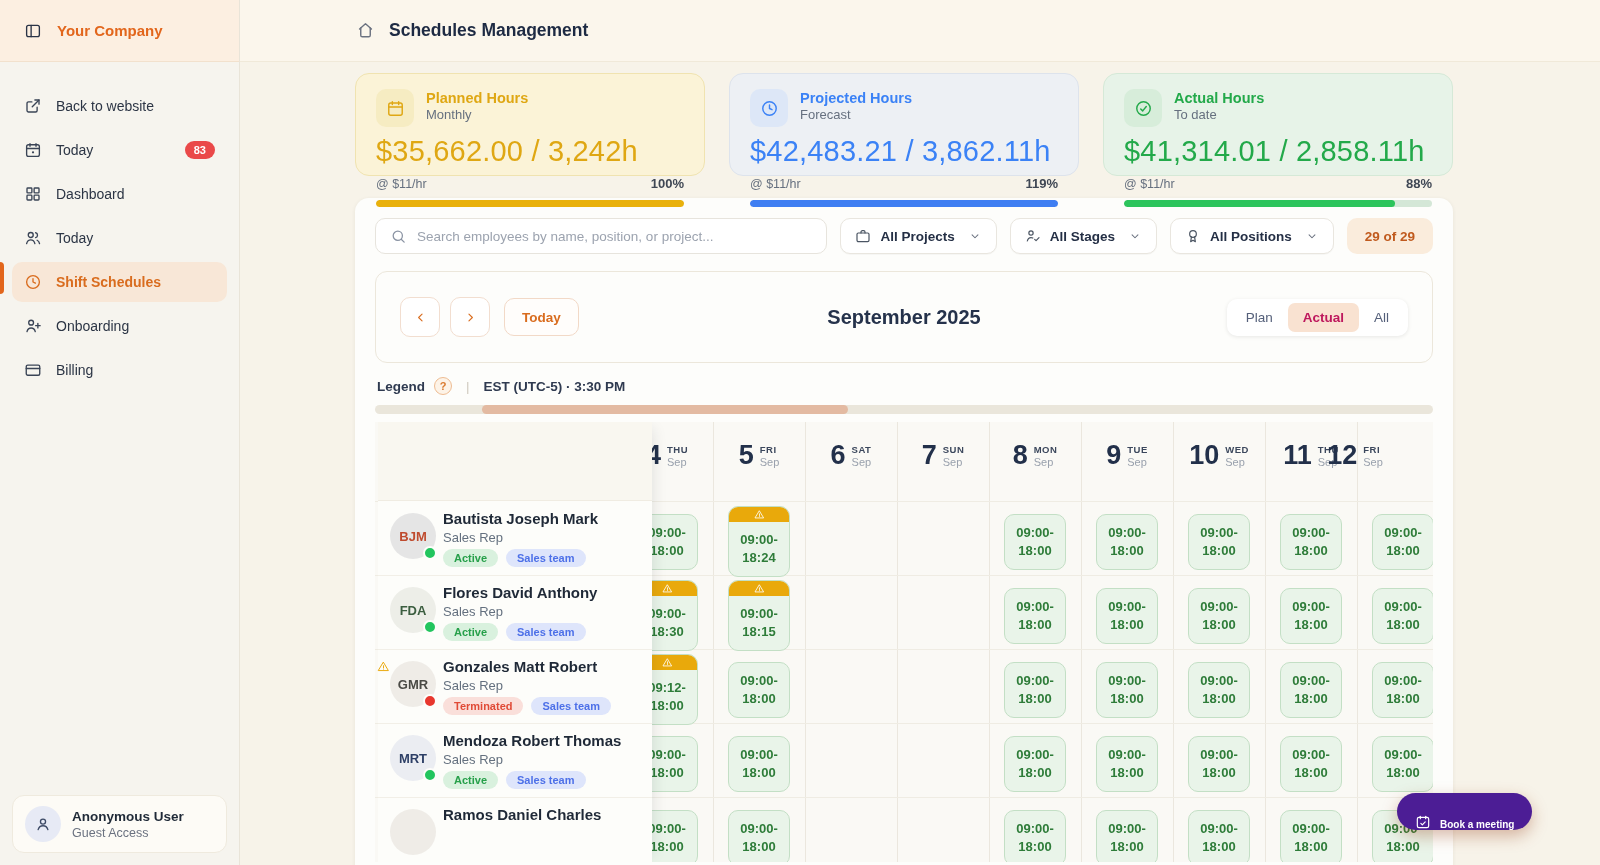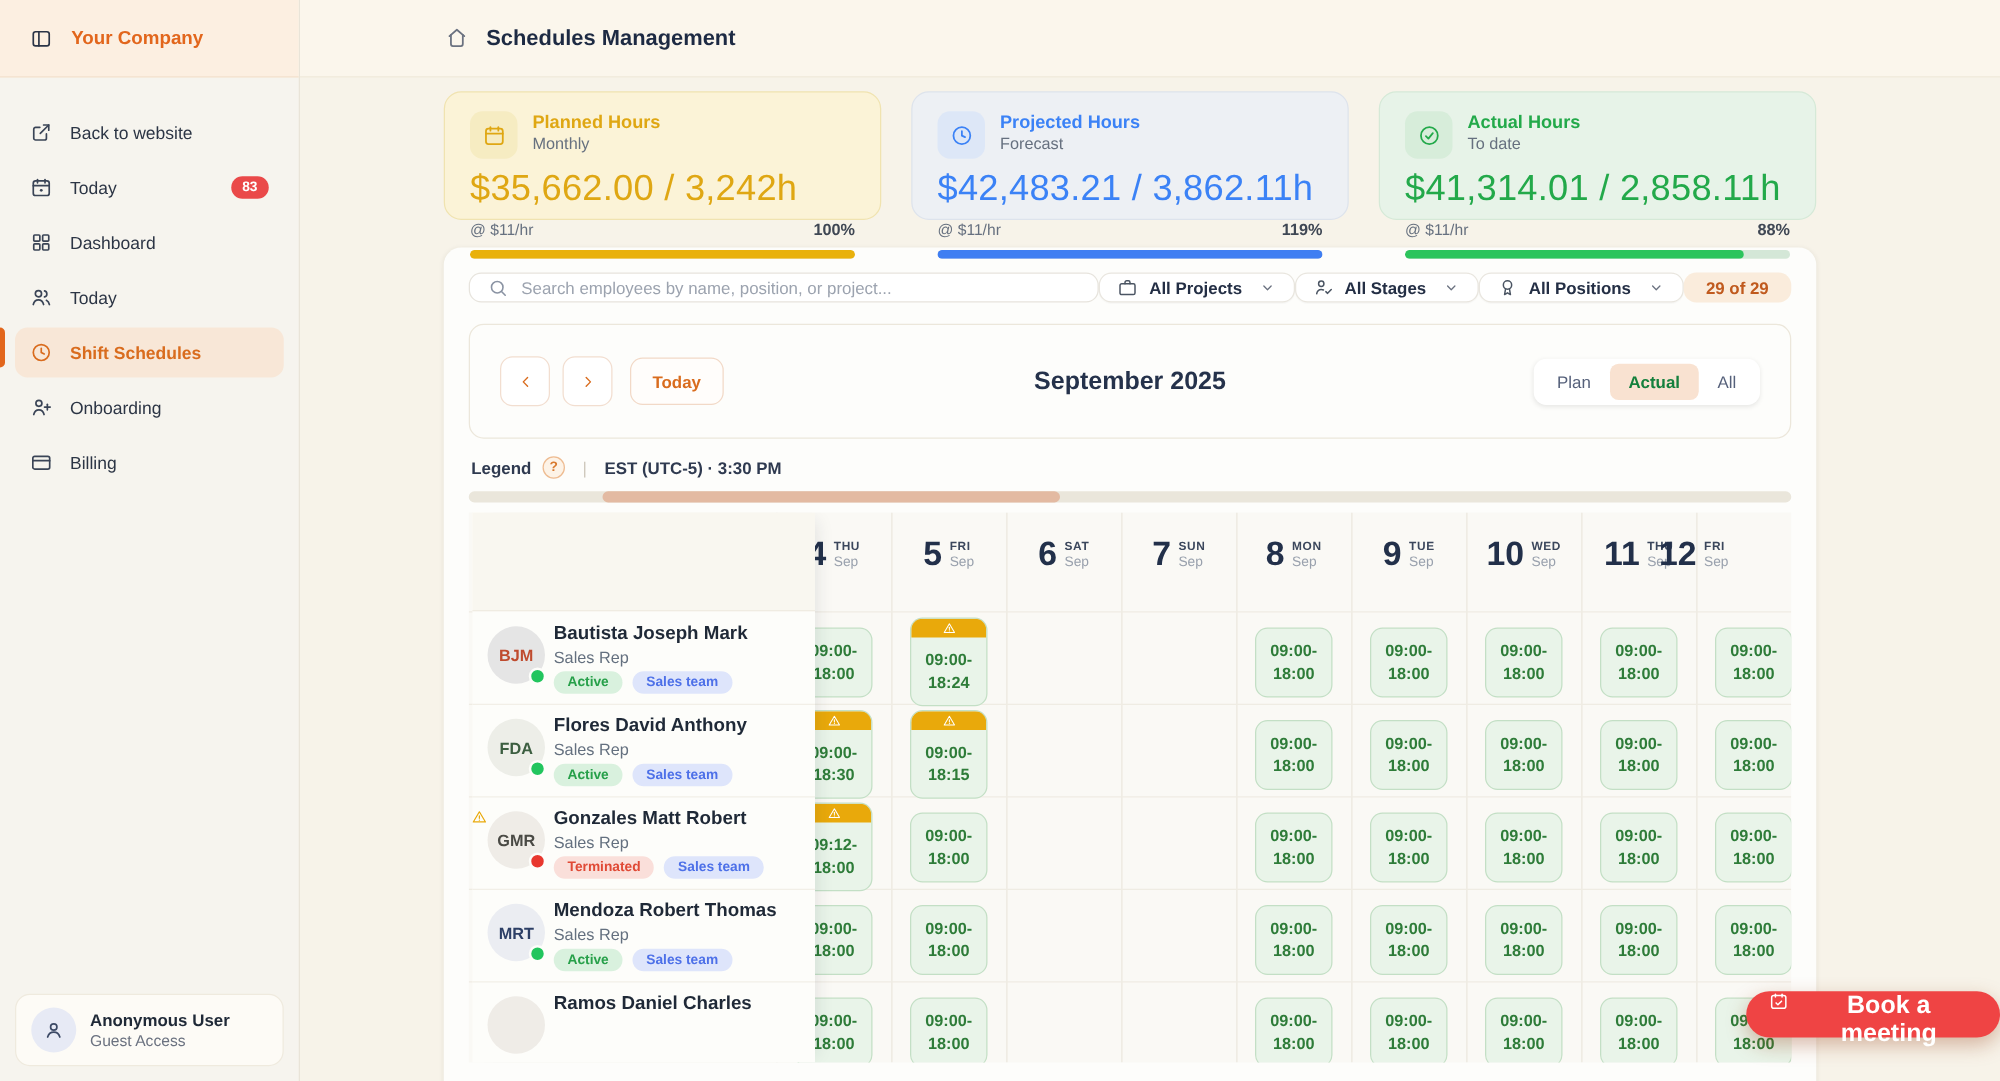--- a/index.html
+++ b/index.html
@@ -43,39 +43,39 @@
   .stat-value { font-size:29px; font-weight:normal; margin-top:8px; letter-spacing:.2px; }
   .stat-meta { display:flex; justify-content:space-between; align-items:center; margin-top:8px; }
   .stat-rate { font-size:12.5px; color:#66707f; }
   .stat-pct { font-size:13px; font-weight:600; color:#3f4754; }
   .stat-track { height:7px; border-radius:4px; margin-top:9px; overflow:hidden; }
   .stat-fill { height:100%; border-radius:4px; }
 
   
   .panel { width:1098px; height:700px; background:#fdfdfb; border-radius:14px; box-shadow:0 1px 4px rgba(40,40,30,.07); padding:20px; }
 
-  .filter-row { display:flex; gap:0; height:24px; margin-bottom:17px; }
+  .filter-row { display:flex; gap:13px; height:36px; margin-bottom:17px; }
   .search-box { flex:1; display:flex; align-items:center; gap:10px; background:#fff; border:1px solid #e7e4dd; border-radius:10px; padding:0 14px; }
   .search-box .icon { color:#8a93a3; width:17px; height:17px; }
   .search-box input { flex:1; border:none; outline:none; background:transparent; font-size:13.5px; color:#333; font-family:"Liberation Sans", sans-serif; }
   .search-box input::placeholder { color:#9ca3af; }
   .filter-btn { display:flex; align-items:center; gap:9px; padding:0 14px; background:#fff; border:1px solid #e9e6df; border-radius:10px; font-size:13.5px; font-weight:600; color:#242f45; box-shadow:0 1px 1px rgba(0,0,0,.03); cursor:pointer; }
   .filter-btn .f-icon { color:#4b5563; width:16px; height:16px; }
   .filter-btn .chev { color:#6b7280; width:14px; height:14px; margin-left:4px; }
   .count-pill { display:flex; align-items:center; justify-content:center; padding:0 18px; background:#faecdc; color:#c05a1e; border-radius:10px; font-size:13.5px; font-weight:bold; }
 
   
   .cal-nav { position:relative; height:92px; border:1px solid #ece7db; border-radius:12px; display:flex; align-items:center; padding:0 24px; margin-bottom:12px; }
   .nav-btn { width:40px; height:40px; border-radius:10px; border:1px solid #f2ded0; background:#fff; color:#d96c1e; display:flex; align-items:center; justify-content:center; margin-right:10px; cursor:pointer; }
   .nav-btn .icon { width:15px; height:15px; stroke-width:2; }
   .today-btn { height:38px; padding:0 17px; margin-left:4px; border-radius:10px; border:1px solid #f2d9c7; background:#fffdfb; color:#d96c1e; font-size:13.5px; font-weight:600; cursor:pointer; font-family:"Liberation Sans", sans-serif; }
   .month-title { position:absolute; left:50%; transform:translateX(-50%); font-size:20px; font-weight:bold; color:#25324b; }
   .segmented { margin-left:auto; display:flex; background:#fff; border-radius:10px; padding:4px; box-shadow:0 1px 4px rgba(0,0,0,.09); }
   .segment { padding:7px 15px; border-radius:7px; font-size:13.5px; color:#55607a; cursor:pointer; }
-  .segment.active { background:#f9e2d1; color:#15803d; font-weight:bold; }
+  .segment.active { background:#f9e2d1; color:#be185d; font-weight:bold; }
 
   
   .legend-row { display:flex; align-items:center; gap:9px; height:22px; margin:0 0 8px 2px; font-size:13.5px; }
   .legend-label { font-weight:bold; color:#2f3a50; }
   .q-circle { width:18px; height:18px; border-radius:50%; border:1px solid #eebc92; background:#fdf3e7; color:#d97a2e; font-size:11px; font-weight:bold; display:flex; align-items:center; justify-content:center; cursor:pointer; }
   .pipe { color:#cfc9bd; margin:0 5px; }
   .tz { font-weight:600; color:#2f3a50; }
   .hscroll { position:relative; height:9px; background:#eae6db; border-radius:5px; margin-bottom:8px; }
   .hthumb { position:absolute; top:0; left:107px; width:366px; height:9px; background:#e3baa2; border-radius:5px; cursor:pointer; }
 
@@ -105,21 +105,21 @@
   .emp-name { position:absolute; left:65px; top:5px; font-size:15px; font-weight:600; color:#1f2937; }
   .emp-role { position:absolute; left:65px; top:25px; font-size:13px; color:#64707f; }
   .emp-badges { position:absolute; left:65px; top:44px; display:flex; gap:8px; }
   .badge-pill { font-size:11px; font-weight:bold; padding:3px 11px; border-radius:9px; }
   .badge-active { background:#d9f1de; color:#27a04a; }
   .badge-terminated { background:#fadfda; color:#e04a36; }
   .badge-team { background:#dee5fb; color:#4d70e8; }
   .warn-sliver { position:absolute; left:2px; z-index:4; color:#e9a90b; }
   .warn-sliver .icon { width:13px; height:13px; stroke-width:2; }
 
-  .book-btn { position:absolute; left:1397px; top:793px; height:37px; display:flex; align-items:flex-start; gap:9px; padding:0 18px; background:#ef4444; color:#fff; border:none; border-radius:19px; font-size:20px; font-weight:bold; font-family:"Liberation Sans", sans-serif; box-shadow:0 6px 16px rgba(150,60,20,.35); cursor:pointer; z-index:10; }
+  .book-btn { position:absolute; left:1397px; top:793px; height:37px; display:flex; align-items:flex-end; gap:9px; padding:0 18px; background:#4c1d95; color:#fff; border:none; border-radius:19px; font-size:10px; font-weight:bold; font-family:"Liberation Sans", sans-serif; box-shadow:0 6px 16px rgba(150,60,20,.35); cursor:pointer; z-index:10; }
   .book-btn .icon { width:16px; height:16px; stroke-width:2; }
 </style>
 </head>
 <body>
 
 <aside class="sidebar">
   <div class="sidebar-header">
     <span class="icon sidebar-toggle">
         <svg viewBox="0 0 24 24">
           <rect x="3.5" y="4.5" width="17" height="15" rx="2.5"></rect>

